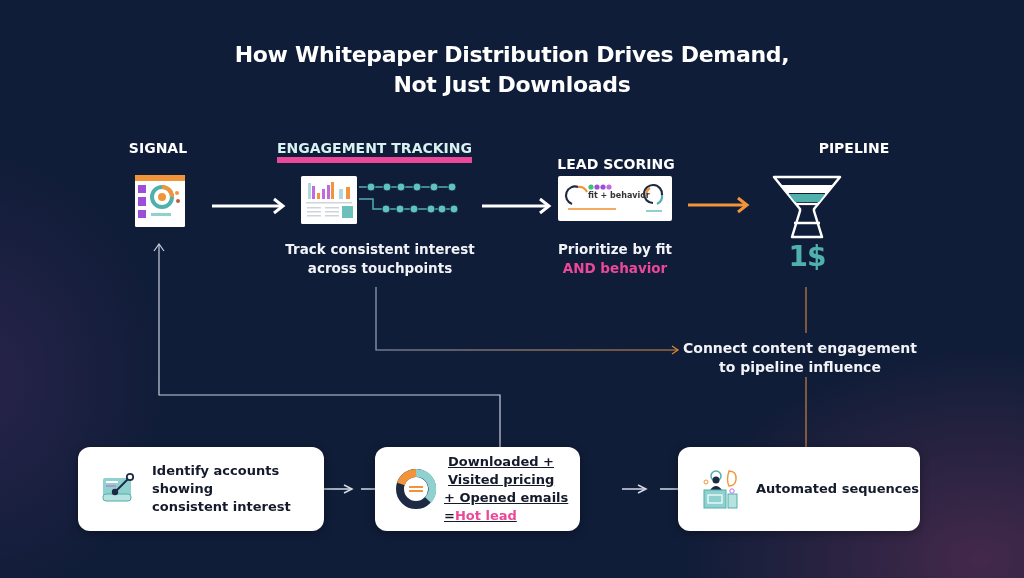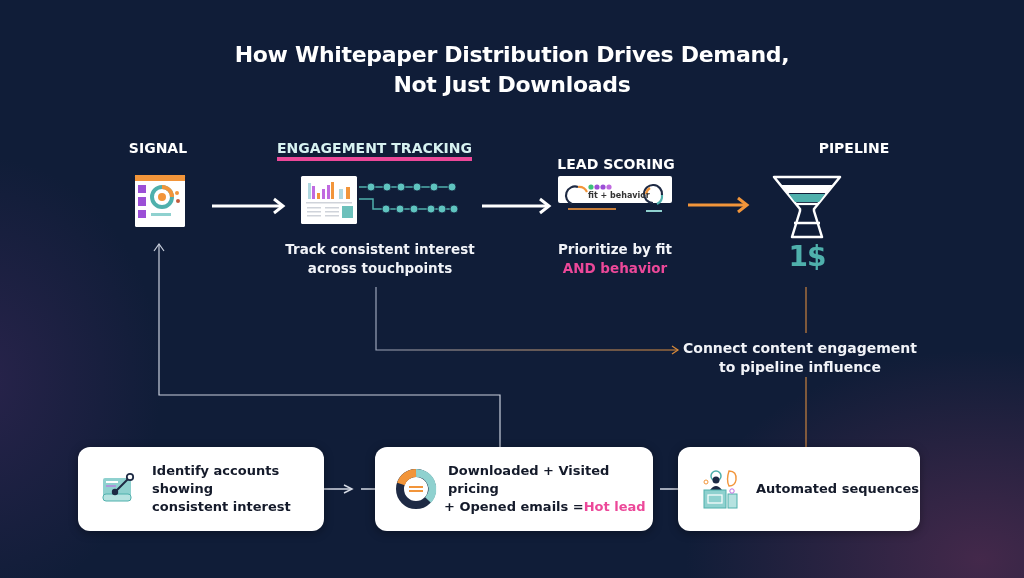--- a/index.html
+++ b/index.html
@@ -11,21 +11,21 @@
         radial-gradient(ellipse 260px 320px at -20px 380px, rgba(60,40,90,0.55), rgba(0,0,0,0) 70%),
         #101d38;
       color:#ffffff;
     }
     .abs { position:absolute; }
     .title {
       left:0; width:1024px; top:40px; text-align:center;
       font-weight:bold; font-size:22px; line-height:30px; letter-spacing:-0.3px;
     }
     .stage-label { font-weight:bold; font-size:14px; text-align:center; white-space:nowrap; }
-    .stage-label.eng { color:#d7f2f1; border-bottom:4px solid #ec4899; padding-bottom:1px; }
+    .stage-label.eng { color:#d7f2f1; border-bottom:6px solid #ec4899; padding-bottom:1px; }
     .caption { font-weight:bold; font-size:13.5px; text-align:center; line-height:19px; color:#f1f3f8; }
     .accent { color:#ec4899; }
     .card {
       background:#ffffff; border-radius:12px; box-shadow:0 2px 10px rgba(0,0,0,0.35);
       display:flex; align-items:center; color:#141a2a;
     }
     .card-text { font-weight:bold; font-size:13px; line-height:18px; }
     svg { overflow:visible; }
   </style>
 </head>
@@ -141,21 +141,21 @@
         <circle cx="153" cy="33" r="4"></circle>
     </g>
   </svg>
 </div>
 <div class="abs caption" style="left:270px;top:240px;width:220px;">
   <div>Track consistent interest</div>
   <div>across touchpoints</div>
 </div>
 
 <div class="abs stage-label" style="left:556px;top:140px;width:120px;margin-top:16px;">LEAD SCORING</div>
-<div class="abs" style="left:558px;top:176px;width:114px;height:27px;background:#ffffff;border-radius:2px;">
+<div class="abs" style="left:558px;top:176px;width:114px;height:45px;background:#ffffff;border-radius:2px;">
   <svg width="114" height="42" style="position:absolute;left:0;top:0;">
     <path d="M14 28 A9 9 0 0 1 20 11" fill="none" stroke="#1e2a44" stroke-width="2.2"></path>
     <path d="M20 11 A9 9 0 0 1 29 16" fill="none" stroke="#f2953a" stroke-width="2.2"></path>
     <circle cx="33" cy="11" r="2.6" fill="#3cc07a"></circle>
     <circle cx="39" cy="11" r="2.6" fill="#9b4fd6"></circle>
     <circle cx="45" cy="11" r="2.6" fill="#9b4fd6"></circle>
     <circle cx="51" cy="11" r="2.6" fill="#c06ae0"></circle>
     <rect x="10" y="32" width="48" height="2" fill="#f2953a" opacity="0.8"></rect>
     <path d="M95 27 A9 9 0 1 1 104 19" fill="none" stroke="#1e2a44" stroke-width="2.2"></path>
     <path d="M104 19 A9 9 0 0 1 99 28" fill="none" stroke="#4fb0ac" stroke-width="2.2"></path>
@@ -197,21 +197,21 @@
       <circle cx="28" cy="5" r="3.2" fill="#ffffff" stroke="#1e2a44" stroke-width="1.8"></circle>
       <circle cx="13" cy="20" r="3.2" fill="#1e2a44"></circle>
     </svg>
   </div>
   <div class="card-text">
     <div>Identify accounts showing</div>
     <div>consistent interest</div>
   </div>
 </div>
 
-<div class="abs card" style="left:375px;top:447px;width:278px;height:84px;">
+<div class="abs card" style="left:375px;top:447px;width:205px;height:84px;text-decoration:underline;">
   <div style="width:44px;height:44px;margin-left:19px;margin-right:22px;">
     <svg width="44" height="44" viewBox="0 0 44 44">
       <circle cx="22" cy="22" r="16" fill="none" stroke="#1e2a44" stroke-width="8"></circle>
       <path d="M22 6 A16 16 0 0 1 34 33" fill="none" stroke="#8fd1cf" stroke-width="8"></path>
       <path d="M7 17 A16 16 0 0 1 22 6" fill="none" stroke="#f2953a" stroke-width="8"></path>
       <rect x="15" y="19" width="14" height="2" fill="#f2953a"></rect>
       <rect x="15" y="23" width="14" height="2" fill="#f2953a"></rect>
     </svg>
   </div>
   <div class="card-text" style="margin-left:-16px;">

